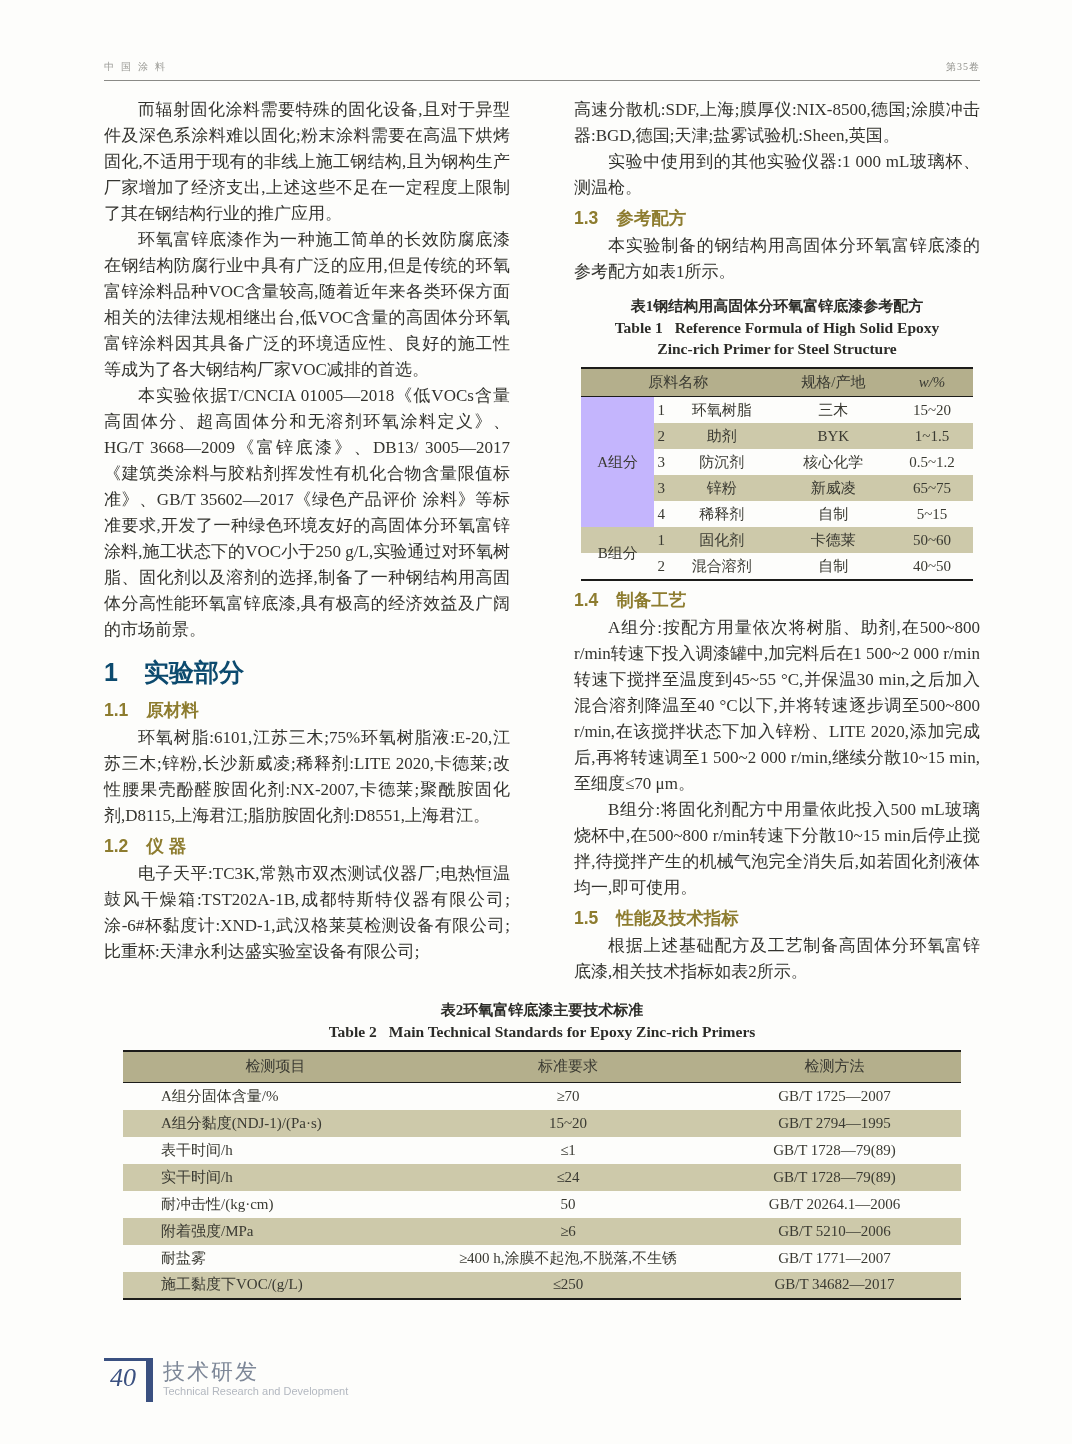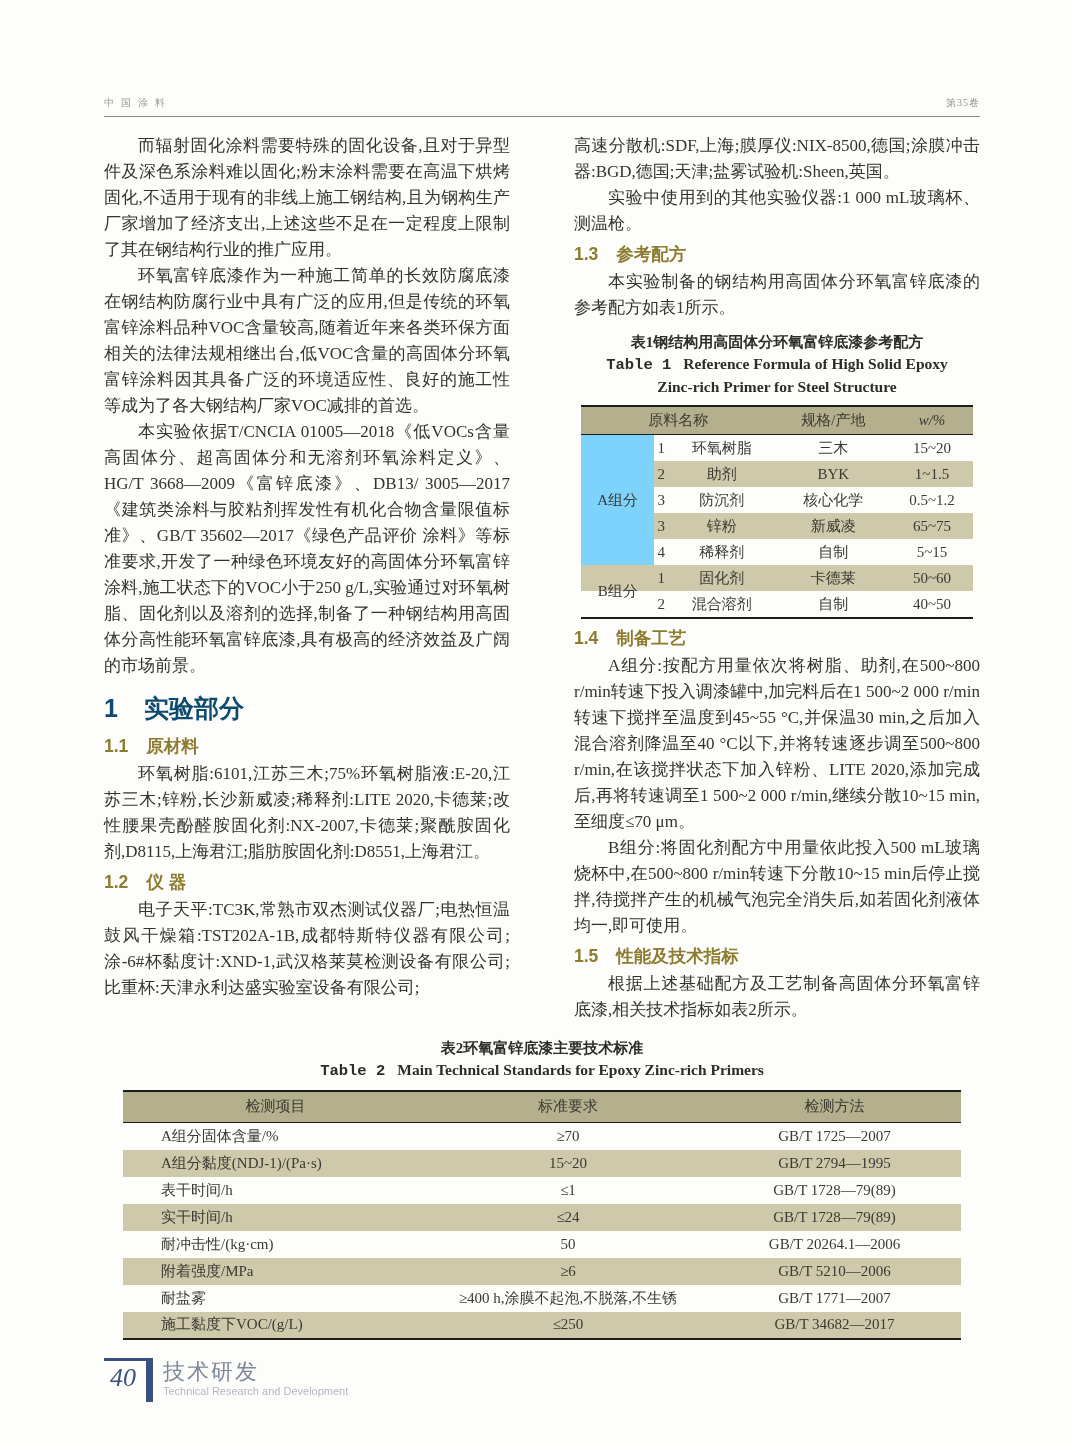--- a/index.html
+++ b/index.html
@@ -14,21 +14,21 @@
   }
   .inner { margin:0 92px 0 104px; }
 
   
   .run-head {
     padding-top:60px;
     display:flex; justify-content:space-between; align-items:flex-end;
     font-size:10px; color:#9b9b96;
   }
   .journal { letter-spacing:7px; }
-  .volume { letter-spacing:1px; color:#90908b;margin-top:36px; }
+  .volume { letter-spacing:1px; color:#90908b; }
   .head-rule { border-bottom:1.5px solid #8a8a86; margin-top:6px; }
 
   
   .columns { display:flex; justify-content:space-between; margin-top:16px; }
   .col { width:406px; font-size:17px; line-height:26px; text-align:justify; }
   .para { text-indent:2em; }
   .para.noindent { text-indent:0; }
 
   .sec-h1 {
     font-family:"Liberation Sans","DejaVu Sans",sans-serif;
@@ -42,36 +42,36 @@
     font-weight:bold; color:#8d7c2f;
     font-size:17.5px; line-height:26px;
     margin:4px 0 2px 0;
   }
   .sec-h2 .num { margin-right:18px; }
 
   
   .cap-zh { text-align:center; font-weight:bold; font-size:15px; color:#2c2c28; margin-top:10px; line-height:22px;}
   .cap-zh .cap-label { }
   .cap-en { text-align:center; font-weight:bold; font-size:15.5px; color:#2c2c28; line-height:21px; }
-  .cap-en .cap-label { margin-right:12px;font-family:Liberation Mono, monospace; }
+  .cap-en .cap-label { margin-right:12px; }
 
   
   table { border-collapse:collapse; }
   .t1 {
     width:392px; margin:8px auto 6px auto;
     font-size:15px;
     border-top:2px solid #1c1c1a; border-bottom:2px solid #1c1c1a;
   }
   .t1 thead th {
     background:#b4af8c; font-weight:normal; color:#3a3a32;
     height:28px; border-bottom:1.5px solid #1c1c1a; text-align:center;
   }
   .t1 td { height:24px; text-align:center; color:#3a3a32; }
   .t1 .shade td { background:#cdc9aa; }
-  .t1 td.grp { background:#7dd3fc; }
+  .t1 td.grp { background:#c4b5fd; }
   .t1 td.grp-b { background:linear-gradient(to bottom,#cdc9aa 0 50%,#fdfdfb 50% 100%); }
   .italic { font-style:italic; }
 
   
   .t2wrap { margin-top:14px; }
   .t2 {
     width:838px; margin:8px auto 0 auto;
     font-size:15px;
     border-top:2px solid #1c1c1a; border-bottom:2px solid #1c1c1a;
   }

